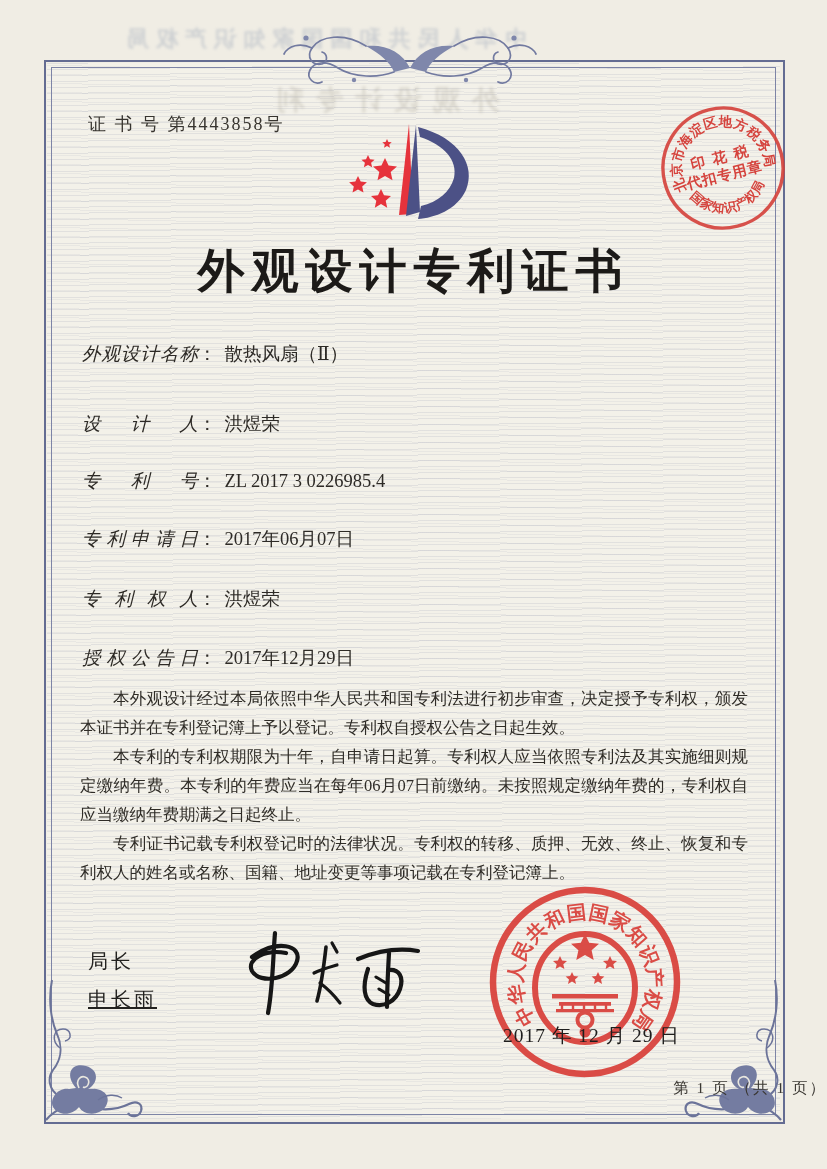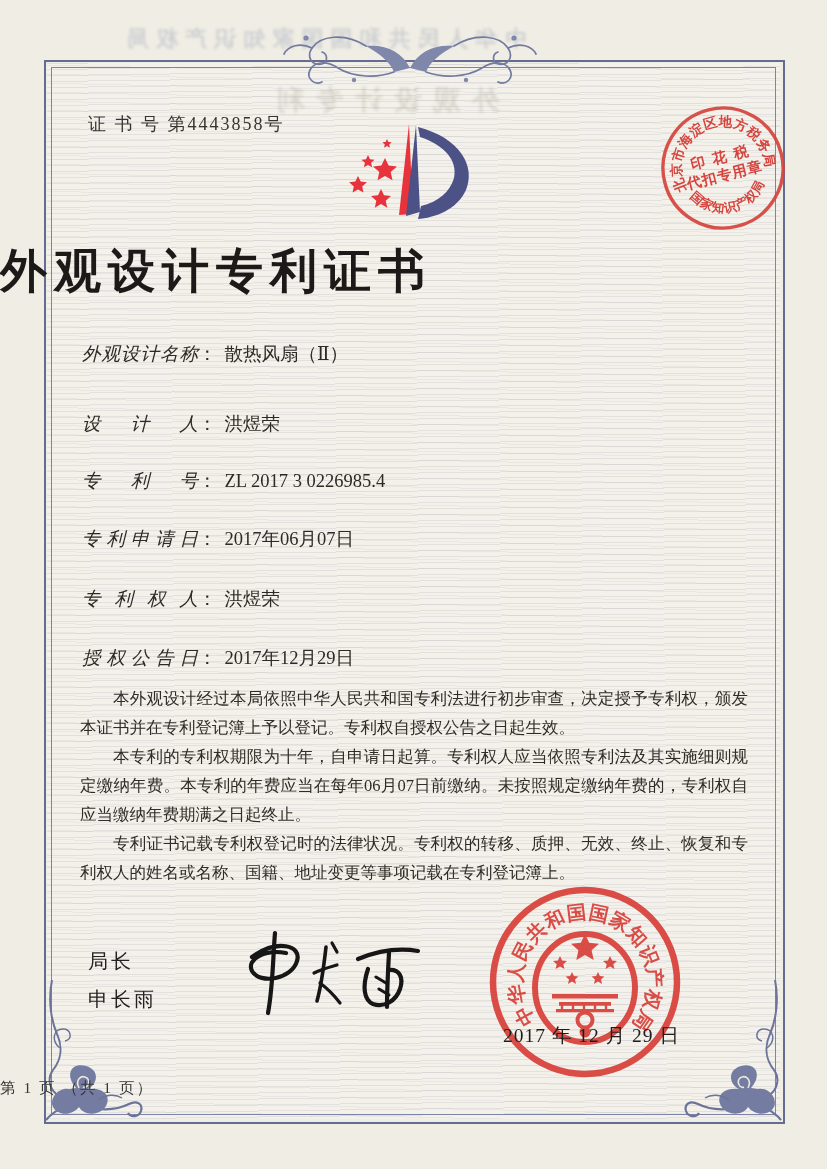--- a/index.html
+++ b/index.html
@@ -15,35 +15,35 @@
   
   .frame-outer{position:absolute;left:44px;top:60px;width:737px;height:1060px;
     border:2.5px solid #646c92;}
   .frame-inner{position:absolute;left:51px;top:67px;width:723px;height:1046px;
     border:1px solid #7d84a6;}
   .ghost{position:absolute;color:#96a2b6;transform:scaleX(-1);
     filter:blur(1.4px);white-space:nowrap;}
   .ghost1{left:120px;top:24px;font-size:22px;letter-spacing:7px;opacity:.38;font-weight:bold;}
   .ghost2{left:265px;top:82px;font-size:27px;letter-spacing:12px;opacity:.30;font-weight:bold;color:#a39d90;}
   .certno{position:absolute;left:88px;top:112px;font-size:18px;color:#37342f;letter-spacing:2px;}
-  .title{position:absolute;left:0;top:240px;width:827px;
+  .title{position:absolute;left:0;top:240px;width:827px;text-align:center;
     font-size:47px;font-weight:bold;color:#1c1a18;letter-spacing:7px;}
   .field-row{position:absolute;left:82px;font-size:18.5px;color:#2d2a26;white-space:nowrap;}
   .flabel{display:inline-block;width:116px;text-align:justify;text-align-last:justify;
     text-justify:inter-character;vertical-align:bottom;font-style:italic;}
   .fcolon{margin-right:8px;}
   .paras{position:absolute;left:80px;top:684px;width:668px;font-size:16.5px;
     line-height:29px;color:#2f2c27;text-align:justify;}
   .paras p{margin:0;text-indent:2em;}
   .signer{position:absolute;left:88px;color:#232220;font-size:20px;letter-spacing:3px;text-align:right;}
   .signer-title{top:948px;}
-  .signer-name{top:986px;}
+  .signer-name{top:986px;text-decoration:underline;}
   .seal-date{position:absolute;left:503px;top:1022px;font-size:19.5px;color:#1e1d1c;
     letter-spacing:1px;white-space:nowrap;}
-  .footer{position:absolute;left:0;top:1078px;width:827px;text-align:left;
+  .footer{position:absolute;left:0;top:1078px;width:827px;text-align:right;
     font-size:15.5px;color:#3a3732;letter-spacing:2px;}
   svg{position:absolute;overflow:visible;}
   .nofit{pointer-events:none;}
 </style>
 </head>
 <body>
 
 <div class="page">
 
   <div class="texture"></div>

